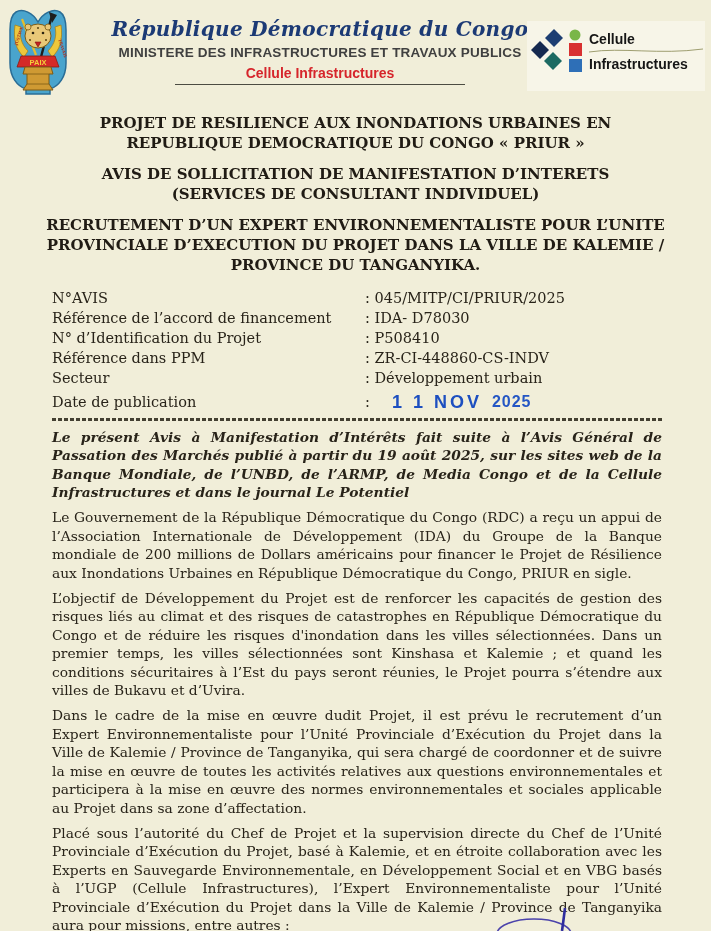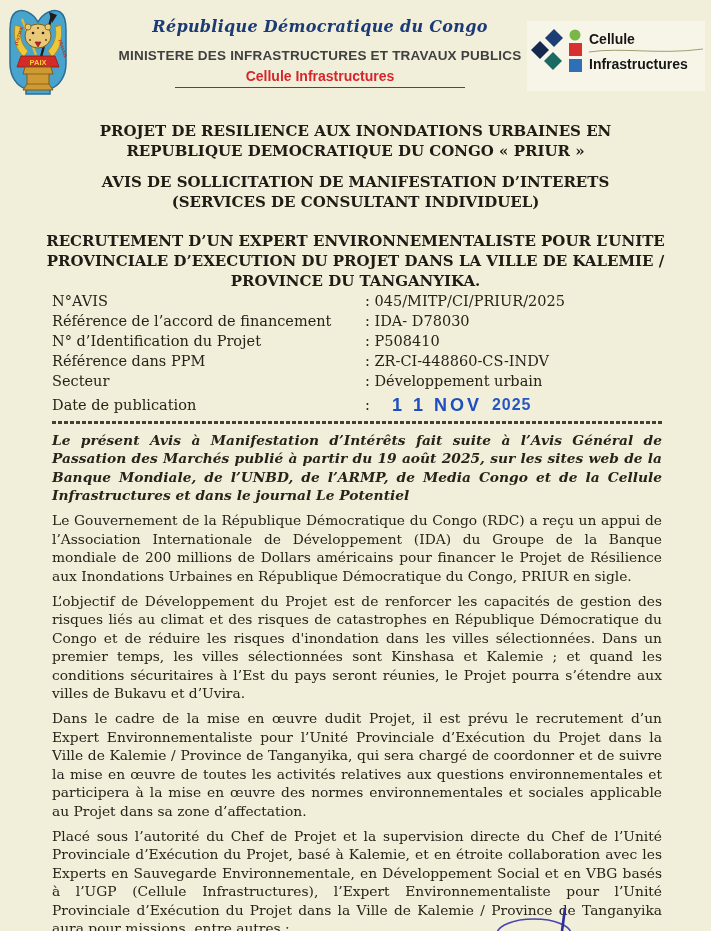--- a/index.html
+++ b/index.html
@@ -13,48 +13,48 @@
   }
   .page { width:711px; height:931px; position:relative; overflow:hidden; }
 
   
   .header { position:relative; height:102px; }
   .emblem { position:absolute; left:8px; top:7px; }
   .header-center { position:absolute; left:105px; top:17px; width:430px; text-align:center; }
   .republic-script {
     font-family:"DejaVu Serif", serif;
     font-style:italic; font-weight:bold;
-    font-size:16px; color:#1c3a75; letter-spacing:0.3px;
-    margin-bottom:12px;
+    font-size:20px; color:#1c3a75; letter-spacing:0.3px;
+    margin-bottom:4px;
   }
   .ministry {
     font-family:"Liberation Sans", sans-serif;
     font-weight:bold; font-size:13.5px; color:#404040;
     letter-spacing:0.2px; margin-bottom:5px;
   }
   .cellule-red {
     font-family:"Liberation Sans", sans-serif;
     font-weight:bold; font-size:14px; color:#d6252b;
   }
   .header-rule { width:290px; margin:3px auto 0 auto; border-top:1.5px solid #4c4c42; }
   .logo-wrap { position:absolute; left:527px; top:21px; }
 
   
   .title-block { text-align:center; padding-top:11px; }
   .title {
     font-weight:bold; font-size:15px; line-height:20px; color:#201b14;
     margin:0 auto;
   }
-  .title1 { max-width:575px; margin-bottom:11px;margin-top:8px; }
-  .title2 { max-width:560px; margin-bottom:19px; }
+  .title1 { max-width:575px; margin-bottom:11px; }
+  .title2 { max-width:560px; margin-bottom:11px; }
   .title3 { max-width:648px; }
 
   
   .content { padding:0 49px 0 52px; }
-  .ref-table { font-size:14.5px; }
+  .ref-table { margin-top:13px; font-size:14.5px; }
   .ref-row { display:flex; line-height:20px; }
   .ref-label { width:313px; flex:none; }
   .ref-value { flex:1; }
   .date-row { align-items:center; height:27px; }
   .date-stamp-cell { flex:1; display:flex; align-items:center; gap:10px; }
   .stamp {
     font-family:"Liberation Sans", sans-serif;
     color:#1d4fc0; font-weight:bold; font-size:18px; letter-spacing:3px;
     margin-left:12px; white-space:nowrap;
   }

